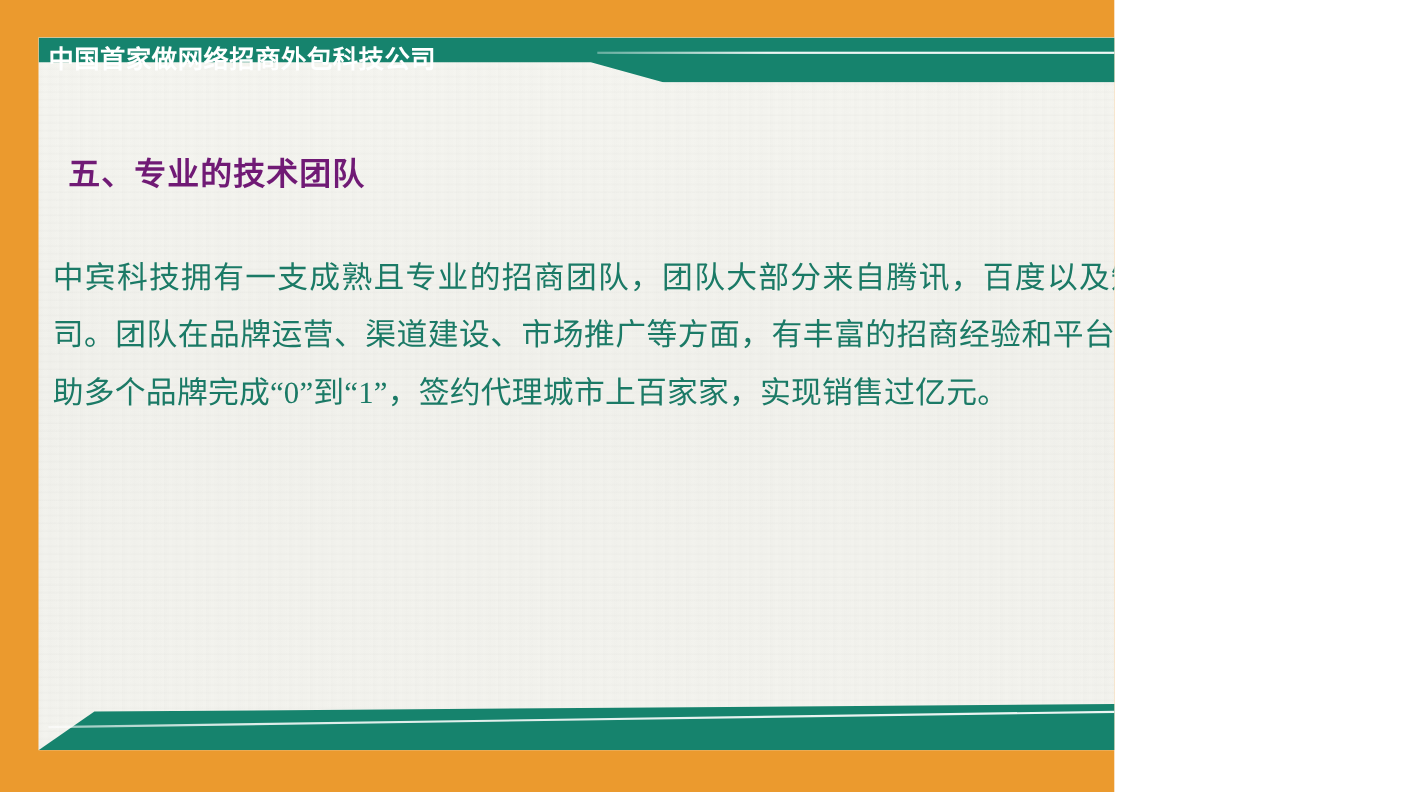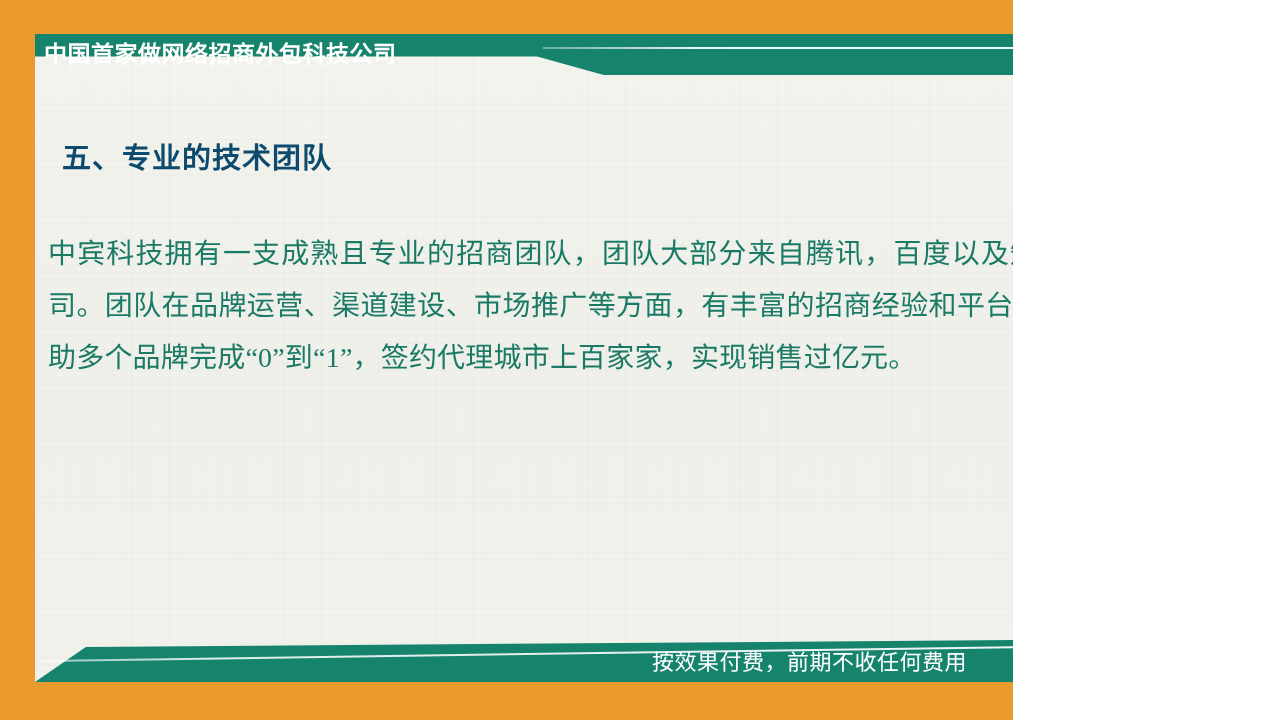--- a/index.html
+++ b/index.html
@@ -73,21 +73,21 @@
     font-weight: bold;
     letter-spacing: 0.5px;
     white-space: nowrap;
   }
 
   
   .section-title {
     position: absolute;
     left: 62px;
     top: 134px;
-    color: #0c4a6e;
+    color: #701a75;
     font-size: 29px;
     font-weight: bold;
     letter-spacing: 1px;
     white-space: nowrap;
   }
 
   
   .body-copy {
     position: absolute;
     left: 48px;
@@ -143,15 +143,14 @@
   <div class="header-bar"></div>
   <div class="header-hairline"></div>
   <div class="header-title">中国首家做网络招商外包科技公司</div>
 
   <div class="section-title">五、专业的技术团队</div>
 
   <div class="body-copy">中宾科技拥有一支成熟且专业的招商团队，团队大部分来自腾讯，百度以及知名互联网公司。团队在品牌运营、渠道建设、市场推广等方面，有丰富的招商经验和平台资源。公司辅助多个品牌完成“0”到“1”，签约代理城市上百家家，实现销售过亿元。</div>
 
   <div class="footer-bar"></div>
   <div class="footer-hairline"></div>
-  <div class="footer-text">按效果付费，前期不收任何费用</div>
 
 </div>
 
 </body></html>

